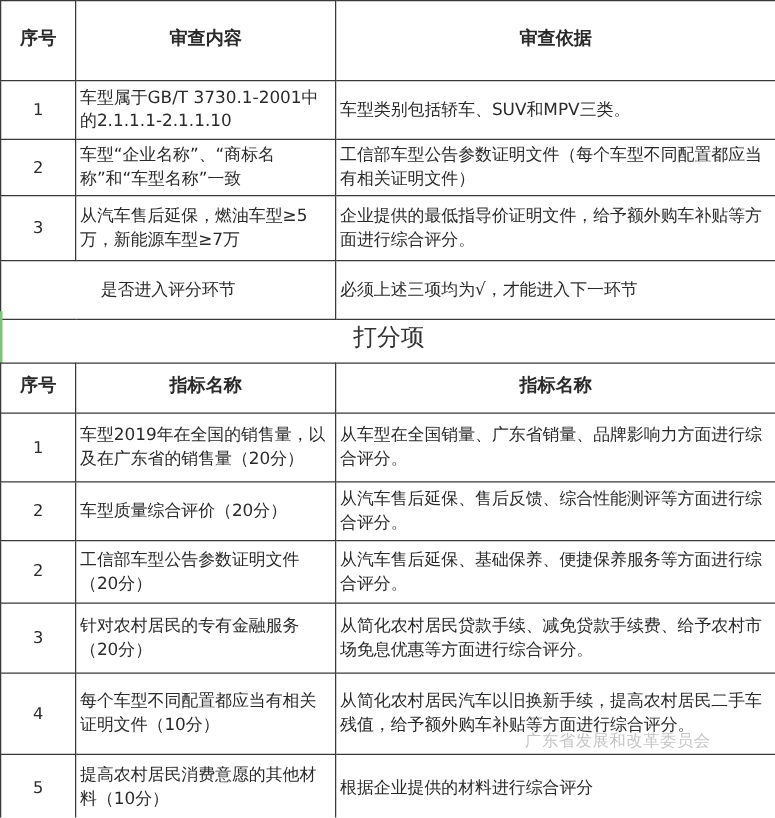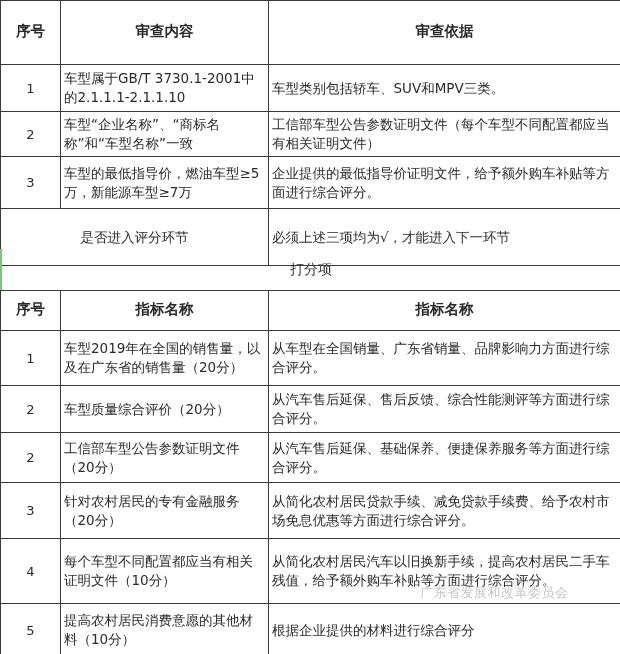--- a/index.html
+++ b/index.html
@@ -7,21 +7,21 @@
       font-family:"DejaVu Sans","Liberation Sans",sans-serif; color:#2a2a2a; }
     .sheet { position:absolute; left:0; top:0; width:620px; height:654px; }
     table { border-collapse:collapse; table-layout:fixed; width:620px; position:absolute; left:0; }
     td { border:1.5px solid #3a3a3a; padding:0 3px; font-size:13.5px; line-height:19px; vertical-align:middle; }
     .c-num { width:53px; text-align:center; font-size:13px; }
     .hdr td { font-weight:bold; text-align:center; font-size:14.5px;font-family:Liberation Mono, monospace; }
     .center { text-align:center; }
     #t1 { top:0; }
     #t2 { top:290px; }
     .section { position:absolute; left:0; top:249px; width:620px; height:41px;
-      display:flex; align-items:center; justify-content:center; font-size:14px; color:#333;
+      display:flex; align-items:center; justify-content:center; font-size:19px; color:#333;
       border-left:2px solid #7cc47c; box-sizing:border-box; }
     .watermark { position:absolute; left:420px; top:584px; font-size:13px; color:rgba(150,150,150,0.55); letter-spacing:0.5px; }
   </style>
 </head>
 <body>
 
 <div class="sheet">
 
   <table id="t1">
     <colgroup>
@@ -40,24 +40,24 @@
       <td>车型属于GB/T 3730.1-2001中的2.1.1.1-2.1.1.10</td>
       <td>车型类别包括轿车、SUV和MPV三类。</td>
     </tr>
     <tr style="height:45px">
       <td class="c-num">2</td>
       <td>车型“企业名称”、“商标名称”和“车型名称”一致</td>
       <td>工信部车型公告参数证明文件（每个车型不同配置都应当有相关证明文件）</td>
     </tr>
     <tr style="height:52px">
       <td class="c-num">3</td>
-      <td>车型的最低指导价，燃油车型≥5万，新能源车型≥7万</td>
+      <td>从汽车售后延保，燃油车型≥5万，新能源车型≥7万</td>
       <td>企业提供的最低指导价证明文件，给予额外购车补贴等方面进行综合评分。</td>
     </tr>
-    <tr style="height:57px">
+    <tr style="height:47px">
       <td colspan="2" class="center">是否进入评分环节</td>
       <td>必须上述三项均为√，才能进入下一环节</td>
     </tr>
   </tbody>
     </table>
 
   <div class="section">打分项</div>
 
   <table id="t2">
     <colgroup>

